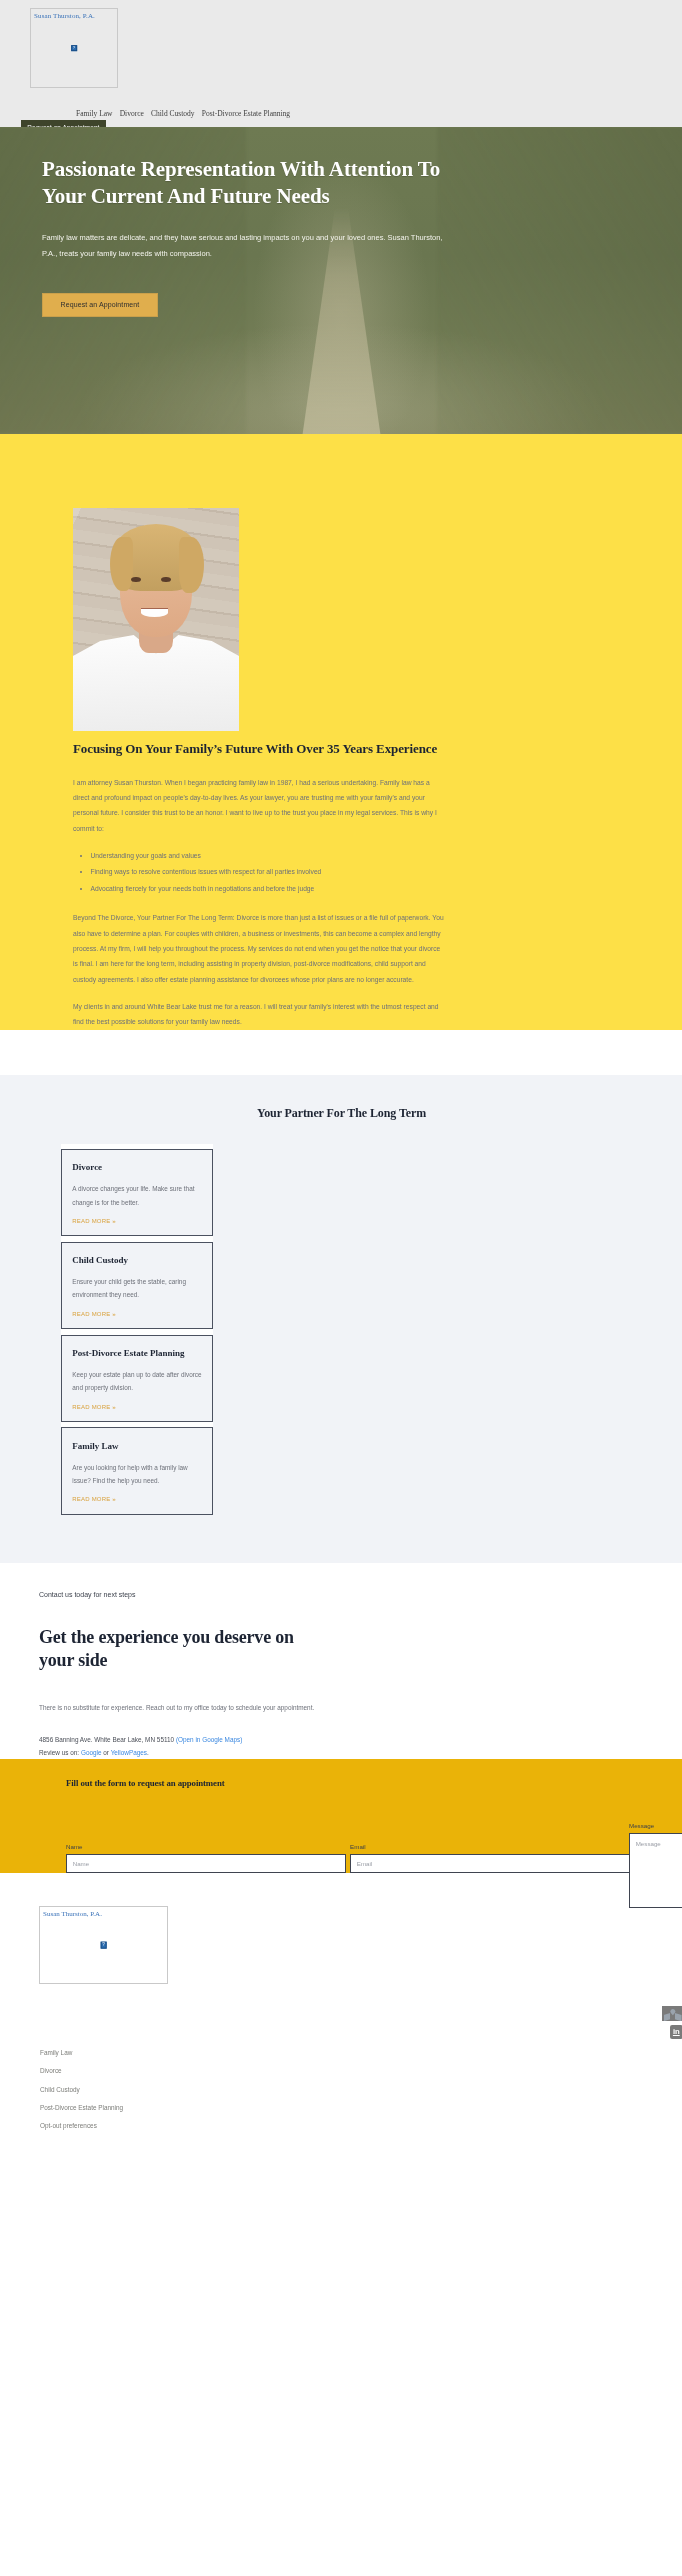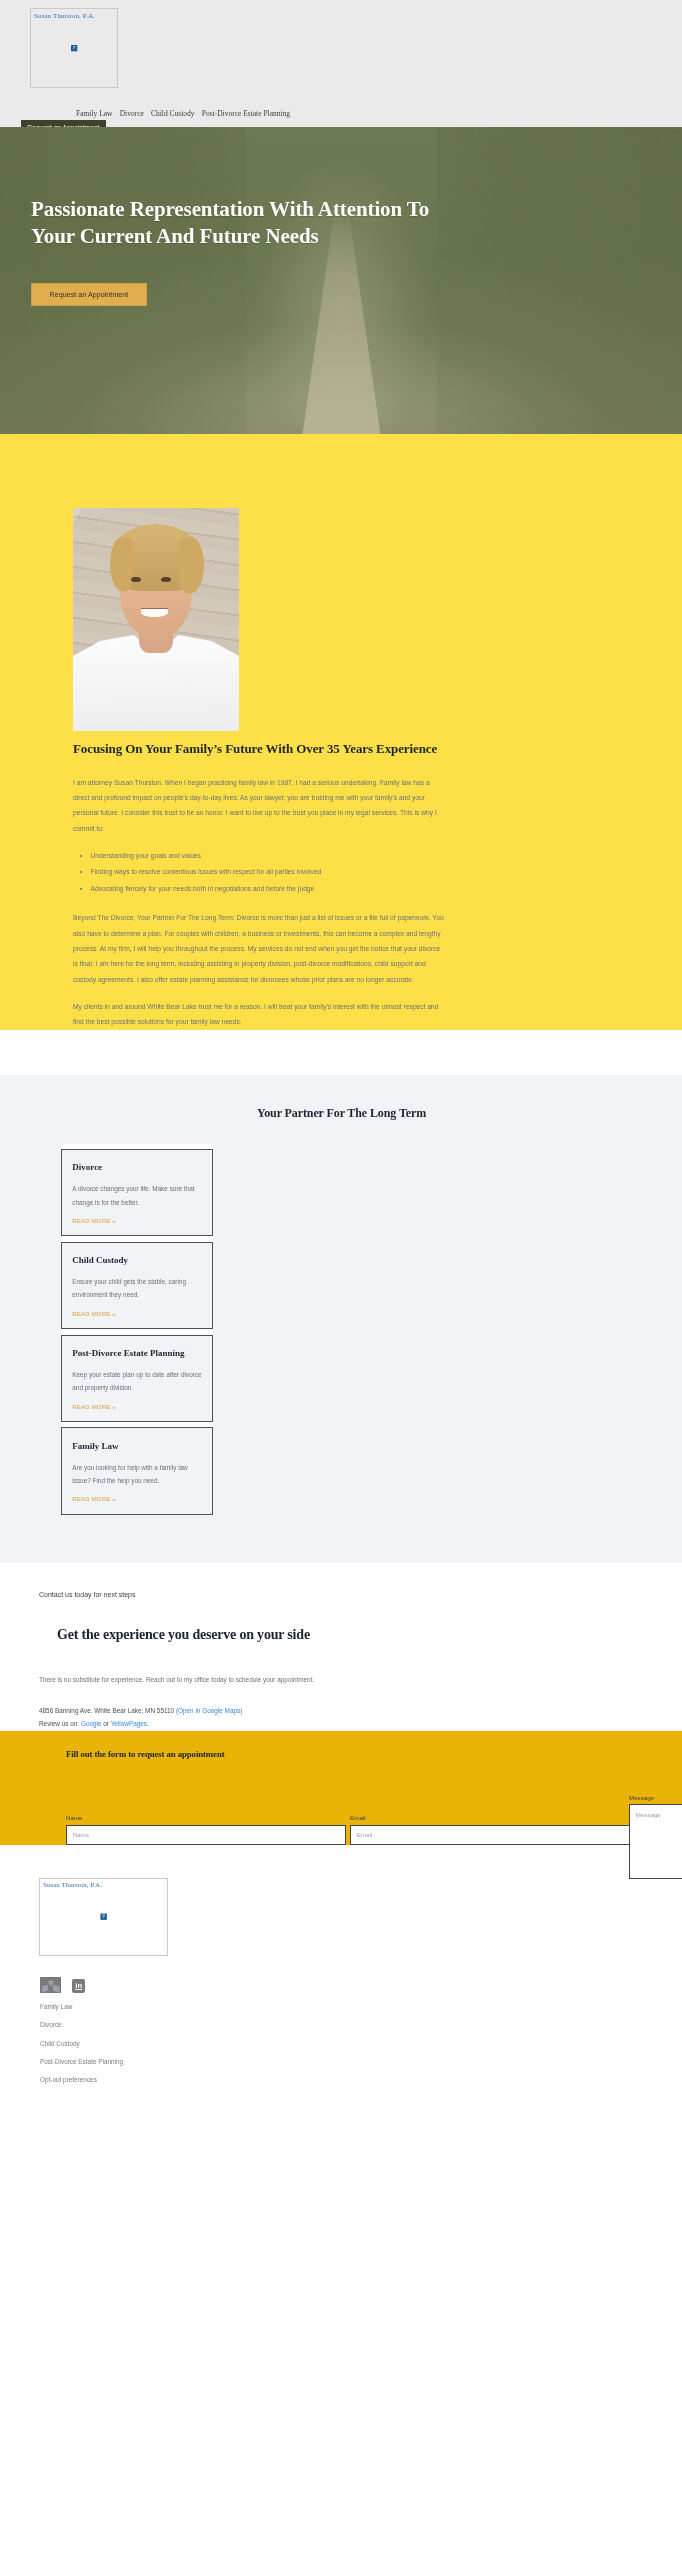--- a/index.html
+++ b/index.html
@@ -106,23 +106,22 @@
   }
   .hero-veg-l, .hero-veg-r {
     position: absolute; bottom: 0; height: 100%; width: 40%;
     background: linear-gradient(120deg, rgba(86,96,62,.55), rgba(110,122,80,.15));
     filter: blur(1.5px);
   }
   .hero-veg-l { left: -4%; }
   .hero-veg-r { right: -4%; transform: scaleX(-1); }
   .hero-inner {
     position: relative;
-    padding: 29px 0 0 31px;
+    padding: 29px 0 0 42px;
     max-width: 515px;
-    margin-top: 40px;
   }
   .hero-title {
     color: #ffffff;
     font-family: "Liberation Serif", serif;
     font-weight: bold;
     font-size: 21px;
     line-height: 1.30;
     letter-spacing: -0.1px;
     max-width: 428px;
     text-shadow: 0 0.5px 1px rgba(0,0,0,.18);
@@ -302,25 +301,24 @@
     margin-left: 39px;
     color: #3a3f4a;
     font-size: 7px;
     line-height: 1.6;
   }
   .contact-h2 {
     margin: 25px 0 0 39px;
     font-family: "Liberation Serif", serif;
     font-weight: bold;
     color: #1d2433;
-    font-size: 14px;
+    font-size: 18px;
     line-height: 1.30;
     letter-spacing: -0.2px;
     max-width: 289px;
-    text-align: center;
   }
   .contact-p {
     margin: 29px 0 0 39px;
     color: #6d7079;
     font-size: 6.4px;
     line-height: 2.3;
     max-width: 278px;
   }
   .contact-phone {
     margin: 27px 0 0 39px;
@@ -414,21 +412,22 @@
     width: 6.7px; height: 6.7px;
     background: #2b6cb0;
     border: 0.5px solid #1a4f87;
     display: flex; align-items: center; justify-content: center;
     color: #ffffff; font-size: 4.6px; line-height: 1;
   }
   .footer-social {
     margin: 21.6px 0 0 40px;
     display: flex;
     align-items: flex-end;
-    gap: 12px;
+    gap: 4px;
+    flex-direction: column;
   }
   .social-map {
     width: 21px; height: 15.5px;
     background: #7a7a7a;
     position: relative;
   }
   .social-map .mp {
     position: absolute; left: 50%; top: 3.1px; transform: translateX(-50%);
     width: 5.2px; height: 5.2px; border-radius: 50% 50% 50% 0;
     background: #9aa3ad; transform: translateX(-50%) rotate(-45deg);
@@ -478,20 +477,21 @@
 </header>
 
 <section class="hero">
   <div class="hero-bg">
     <div class="hero-veg-l"></div>
     <div class="hero-veg-r"></div>
     <div class="hero-path"></div>
   </div>
   <div class="hero-inner">
     <h1 class="hero-title">Passionate Representation With Attention To Your Current And Future Needs</h1>
+    <p class="hero-sub">Family law matters are delicate, and they have serious and lasting impacts on you and your loved ones. Susan Thurston, P.A., treats your family law needs with compassion.</p>
     <a href="#" class="hero-btn">Request an Appointment</a>
   </div>
 </section>
 
 <section class="about">
   <div class="about-photo">
     <div class="photo-wall"></div>
     <div class="photo-shirt"></div>
     <div class="photo-neck"></div>
     <div class="photo-face"></div>

